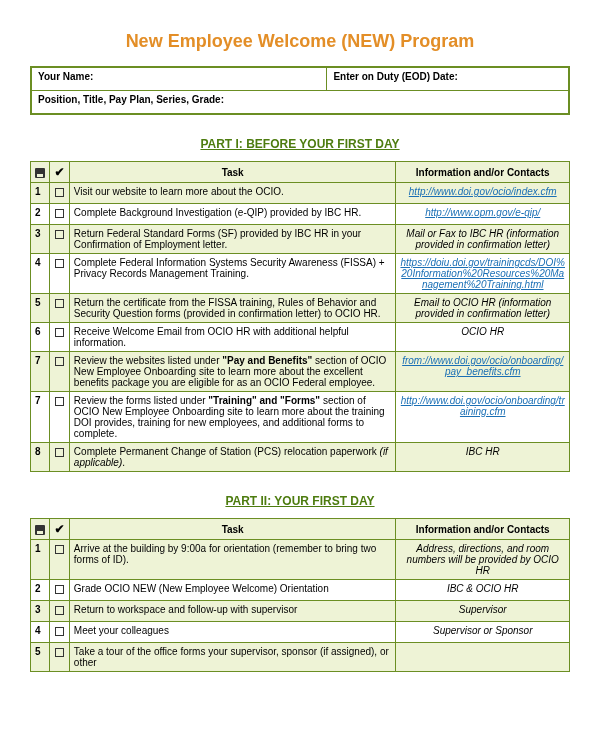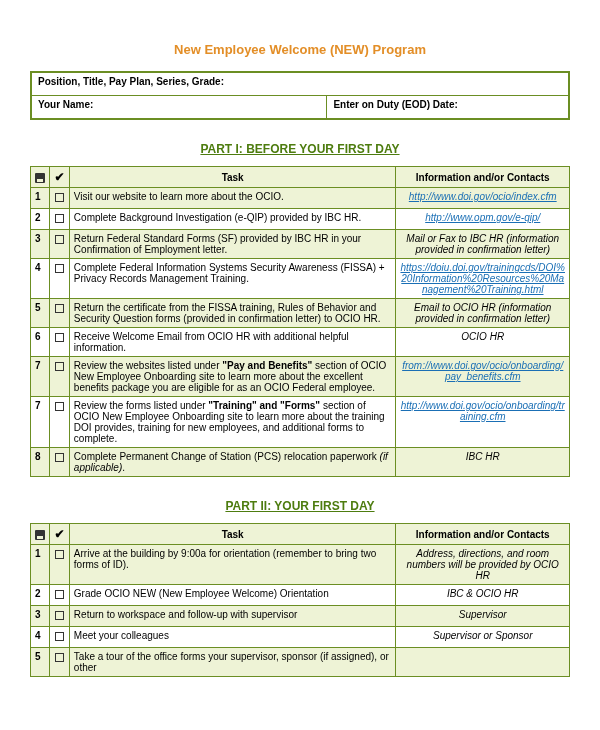--- a/index.html
+++ b/index.html
@@ -7,24 +7,24 @@
     margin: 0;
     padding: 30px 30px 10px 30px;
     font-family: Arial, sans-serif;
     font-size: 10px;
     color: #000;
     background: #fff;
     width: 600px;
   }
   h1.doc-title {
     color: #e38e27;
-    font-size: 13px;
-    font-weight: bold;
-    text-align: center;
-    margin: 12px 0 14px 0;
+    font-size: 18px;
+    font-weight: bold;
+    text-align: center;
+    margin: 1px 0 14px 0;
   }
   .header-box {
     border: 2px solid #6b8e23;
     width: 100%;
     border-collapse: collapse;
   }
   .header-box td {
     border: 1px solid #6b8e23;
     padding: 3px 6px 8px 6px;
     font-size: 10px;
@@ -105,25 +105,25 @@
   .task-cell b { font-weight:bold; }
 </style>
 </head>
 <body>
 
 <h1 class="doc-title">New Employee Welcome (NEW) Program</h1>
 
 <table class="header-box">
   <tbody>
       <tr>
-    <td colspan="2">Position, Title, Pay Plan, Series, Grade:</td>
+    <td style="width:55%">Your Name:</td>
+    <td>Enter on Duty (EOD) Date:</td>
   </tr>
   <tr>
-    <td style="width:55%">Your Name:</td>
-    <td>Enter on Duty (EOD) Date:</td>
+    <td colspan="2">Position, Title, Pay Plan, Series, Grade:</td>
   </tr>
 </tbody>
   </table>
 
 <div class="part-heading">PART I:  BEFORE YOUR FIRST DAY</div>
 
 <table class="task-table">
   <thead>
     <tr>
       <th><span class="disk-icon"></span></th>

